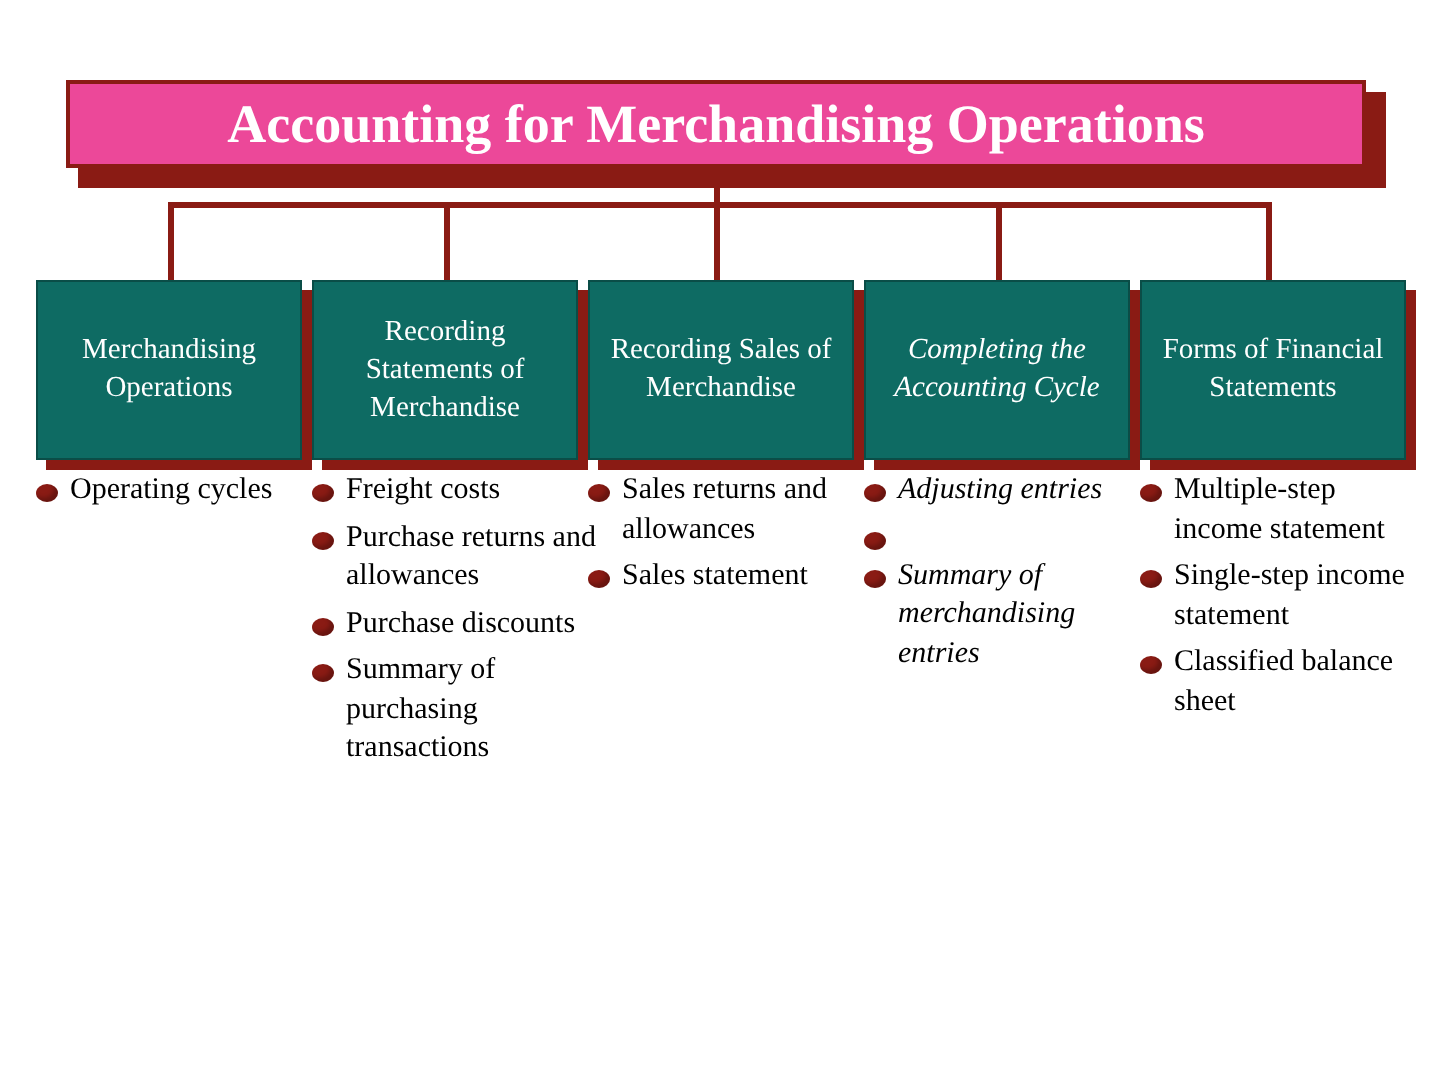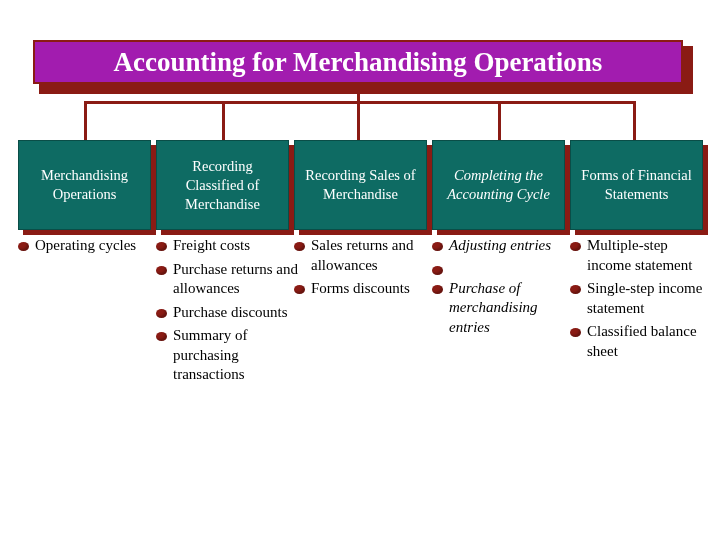--- a/index.html
+++ b/index.html
@@ -34,21 +34,21 @@
     width: 654px;
     height: 48px;
     background: #8a1b14;
   }
   .title-box {
     position: absolute;
     left: 0;
     top: 0;
     width: 650px;
     height: 44px;
-    background: #a21caf;
+    background: #ec4899;
     border: 2px solid #8a1b14;
     box-sizing: border-box;
     display: flex;
     align-items: center;
     justify-content: center;
   }
   .title-text {
     color: #ffffff;
     font-size: 27px;
     font-weight: bold;
@@ -184,21 +184,21 @@
           <span class="bullet-dot"></span>
           <span class="bullet-text">Operating cycles</span>
         </div>
       </div>
     </div>
 
     <div class="column col-1">
       <div class="head-wrap">
         <div class="head-shadow"></div>
         <div class="head-box">
-          <span class="head-text">Recording Classified of Merchandise</span>
+          <span class="head-text">Recording Statements of Merchandise</span>
         </div>
       </div>
       <div class="bullets">
         <div class="bullet-row">
           <span class="bullet-dot"></span>
           <span class="bullet-text">Freight costs</span>
         </div>
         <div class="bullet-row">
           <span class="bullet-dot"></span>
           <span class="bullet-text">Purchase returns and allowances</span>
@@ -221,21 +221,21 @@
           <span class="head-text">Recording Sales of Merchandise</span>
         </div>
       </div>
       <div class="bullets">
         <div class="bullet-row">
           <span class="bullet-dot"></span>
           <span class="bullet-text">Sales returns and allowances</span>
         </div>
         <div class="bullet-row">
           <span class="bullet-dot"></span>
-          <span class="bullet-text">Forms discounts</span>
+          <span class="bullet-text">Sales statement</span>
         </div>
       </div>
     </div>
 
     <div class="column col-3">
       <div class="head-wrap">
         <div class="head-shadow"></div>
         <div class="head-box">
           <span class="head-text">Completing the Accounting Cycle</span>
         </div>
@@ -243,21 +243,21 @@
       <div class="bullets">
         <div class="bullet-row">
           <span class="bullet-dot"></span>
           <span class="bullet-text">Adjusting entries</span>
         </div>
         <div class="bullet-row">
           <span class="bullet-dot"></span>
         </div>
         <div class="bullet-row">
           <span class="bullet-dot"></span>
-          <span class="bullet-text">Purchase of merchandising entries</span>
+          <span class="bullet-text">Summary of merchandising entries</span>
         </div>
       </div>
     </div>
 
     <div class="column col-4">
       <div class="head-wrap">
         <div class="head-shadow"></div>
         <div class="head-box">
           <span class="head-text">Forms of Financial Statements</span>
         </div>

